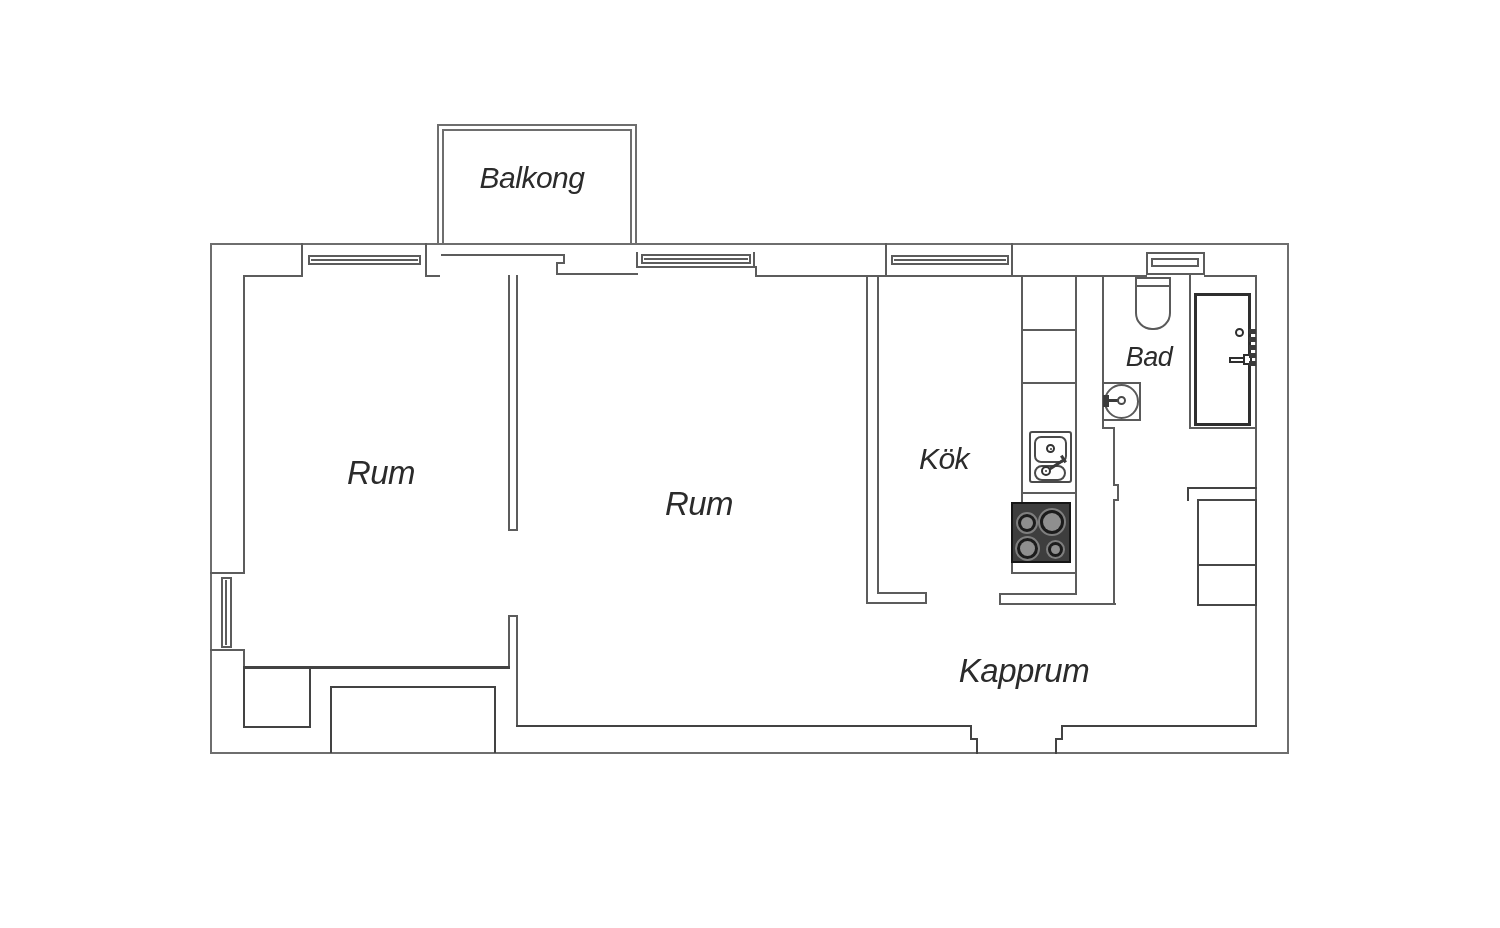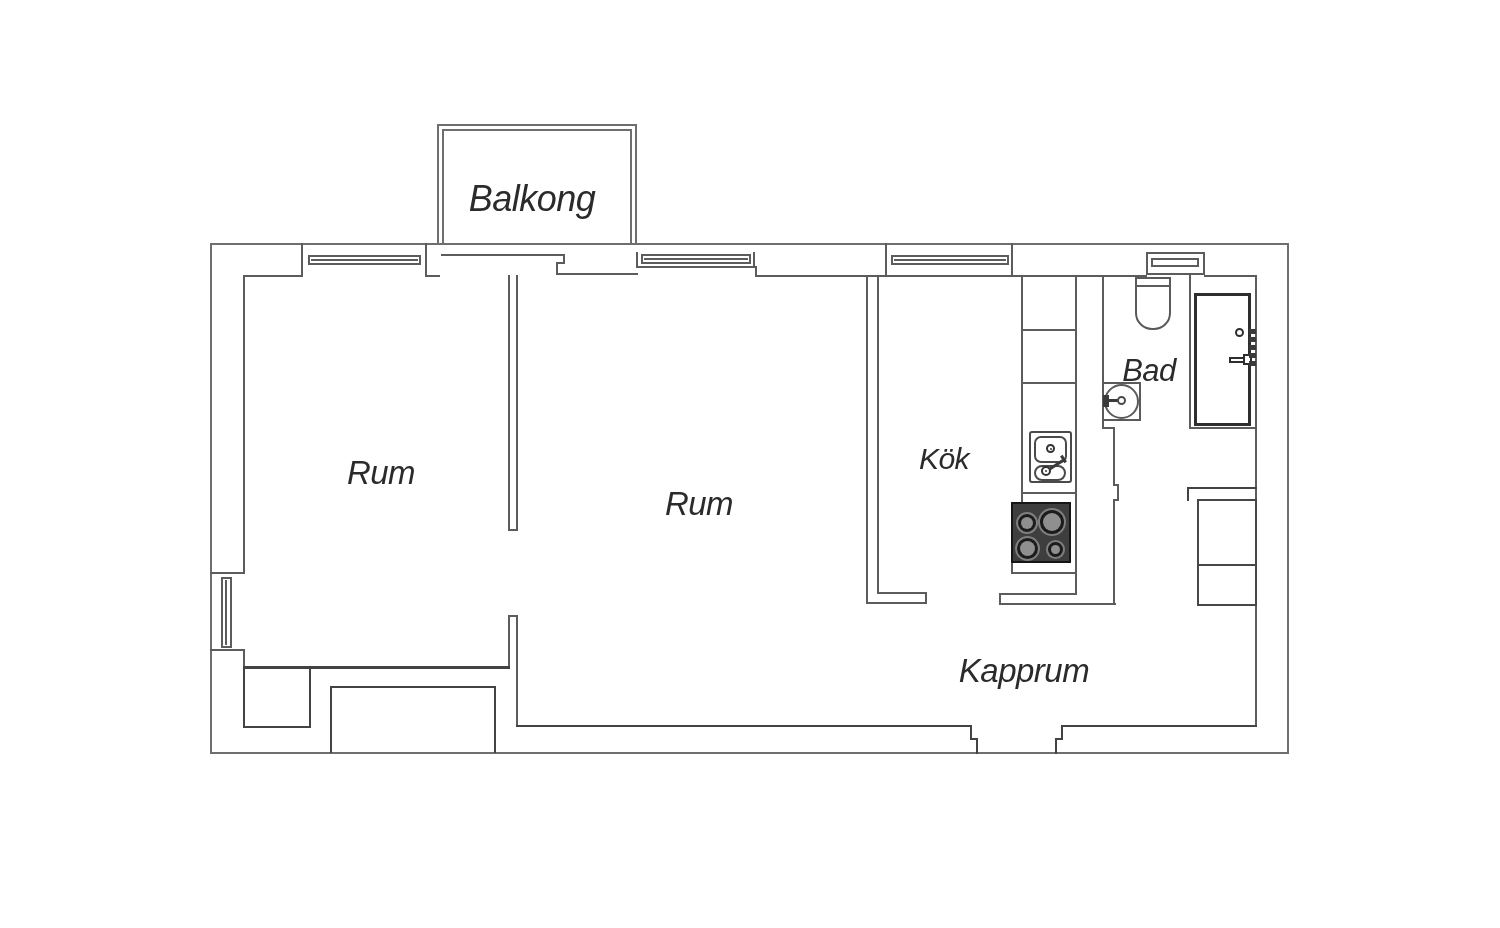--- a/index.html
+++ b/index.html
@@ -37,21 +37,21 @@
   <div class="ln i" style="left:243px;top:651px;width:2px;height:17px"></div>
   <div class="ln i" style="left:1255px;top:275px;width:2px;height:452px"></div>
 
   <div>
     <div class="ln" style="left:437px;top:124px;width:200px;height:2px"></div>
     <div class="ln" style="left:442px;top:129px;width:190px;height:2px"></div>
     <div class="ln" style="left:437px;top:124px;width:2px;height:121px"></div>
     <div class="ln" style="left:442px;top:129px;width:2px;height:116px"></div>
     <div class="ln" style="left:635px;top:124px;width:2px;height:121px"></div>
     <div class="ln" style="left:630px;top:129px;width:2px;height:116px"></div>
-    <div class="lbl" style="left:532px;top:199px;font-size:36px">Balkong</div>
+    <div class="lbl" style="left:532px;top:178px;font-size:30px">Balkong</div>
   </div>
 
   <div class="ln i" style="left:441px;top:254px;width:124px;height:2px"></div>
   <div class="ln i" style="left:563px;top:254px;width:2px;height:10px"></div>
   <div class="ln i" style="left:556px;top:262px;width:9px;height:2px"></div>
   <div class="ln i" style="left:556px;top:262px;width:2px;height:13px"></div>
   <div class="ln i" style="left:556px;top:273px;width:82px;height:2px"></div>
 
   <div>
     <div class="ln i" style="left:301px;top:243px;width:2px;height:34px"></div>
@@ -184,16 +184,16 @@
   <div class="burner" style="left:1015px;top:536px;width:25px;height:25px;z-index:5">
       <b></b>
     </div>
   <div class="burner" style="left:1046px;top:540px;width:19px;height:19px;z-index:5">
       <b></b>
     </div>
 
   <div class="lbl" style="left:381px;top:472px;font-size:33px">Rum</div>
   <div class="lbl" style="left:699px;top:503px;font-size:33px">Rum</div>
   <div class="lbl" style="left:944px;top:459px;font-size:30px">Kök</div>
-  <div class="lbl" style="left:1149px;top:370px;font-size:31px">Bad</div>
+  <div class="lbl" style="left:1149px;top:357px;font-size:27px">Bad</div>
   <div class="lbl" style="left:1024px;top:670px;font-size:33px">Kapprum</div>
 
 </div>
 
 </body></html>

